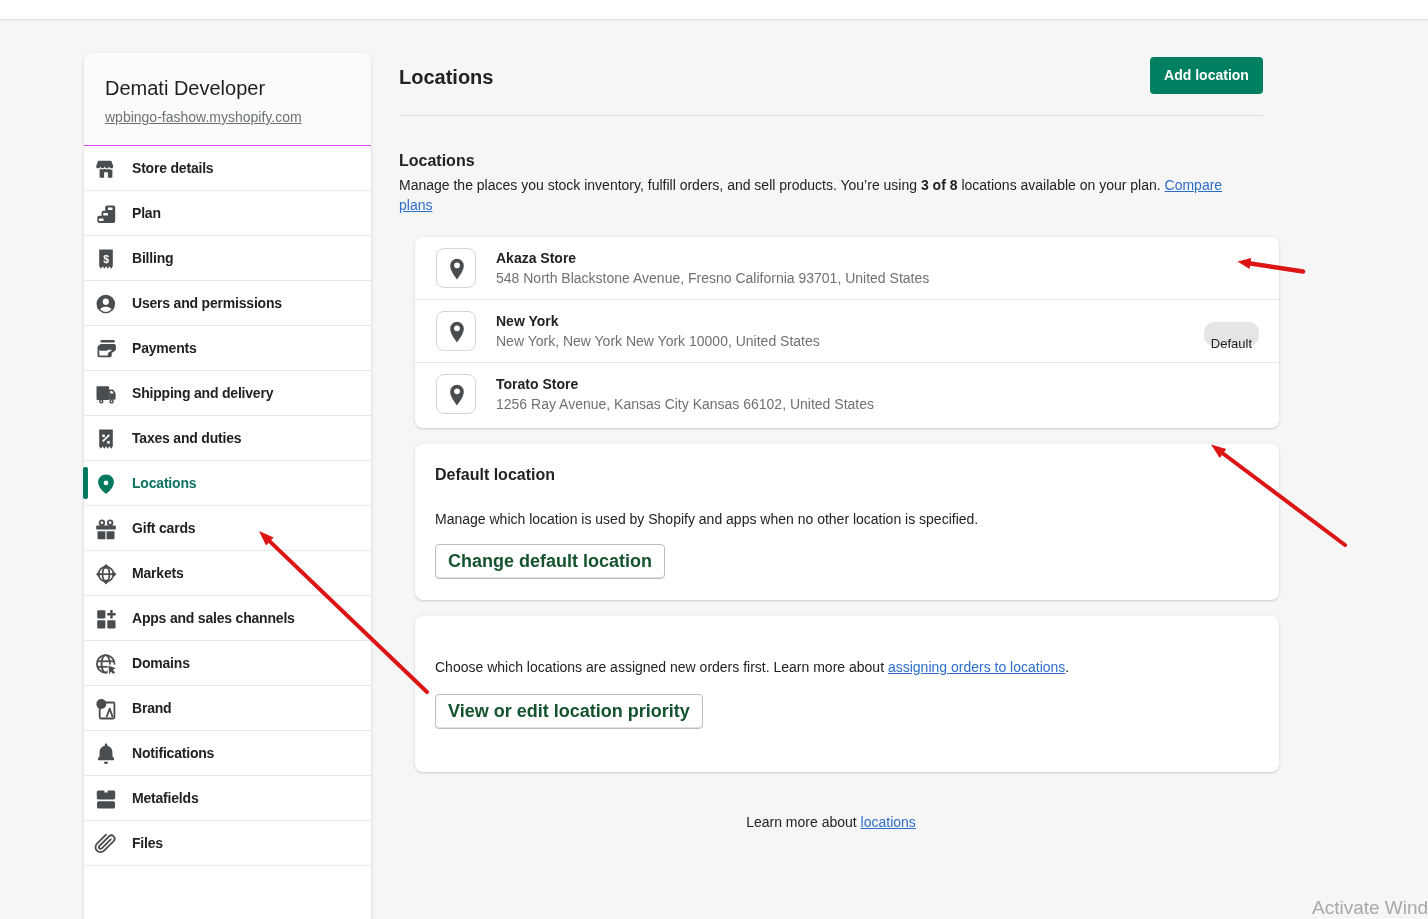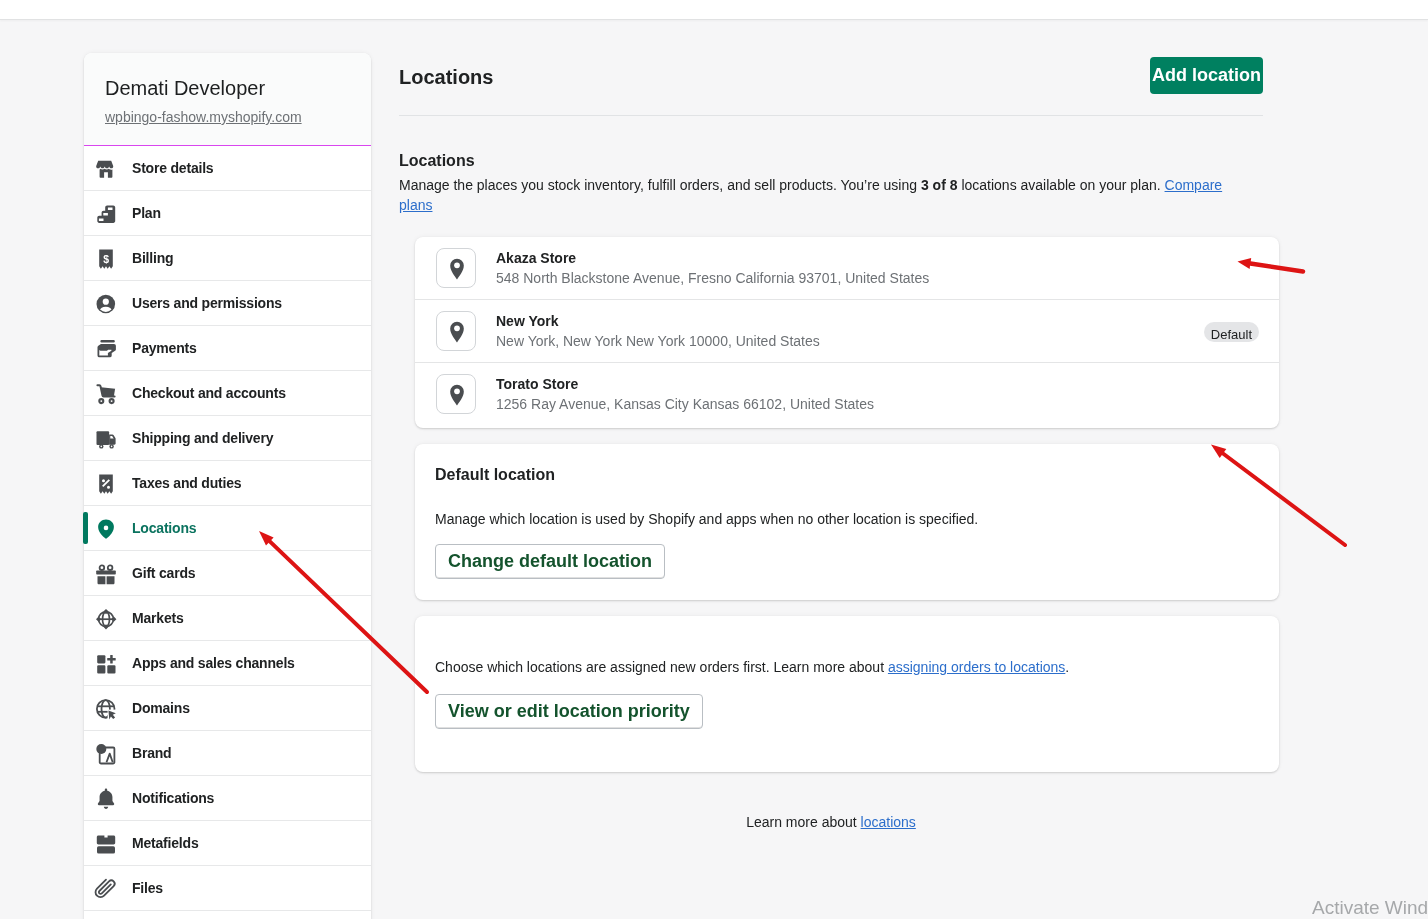--- a/index.html
+++ b/index.html
@@ -37,42 +37,42 @@
   content:""; position:absolute; left:-1px; top:6px; width:4.5px; height:32px;
   background:#00795f; border-radius:2px;
 }
 .icn { fill:#4a4d50; }
 .icn.grn { fill:#00795f; }
 .main { position:absolute; left:399px; top:0; width:864px; }
 .pg-title { position:absolute; top:66px; left:0; font-size:20px; font-weight:bold; color:#202223; }
 .btn-green {
   position:absolute; top:57px; right:0; height:37px; width:113px;
   background:#008060; border-radius:4px; color:#ffffff;
-  font-size:18px; font-weight:bold; text-align:center; line-height:37px;
+  font-size:14px; font-weight:bold; text-align:center; line-height:37px;
 }
 .rule { position:absolute; top:115px; left:0; width:864px; height:1px; background:#e1e3e5; }
 .sec-h { position:absolute; top:152px; left:0; font-size:16px; font-weight:bold; color:#202223; }
 .sec-p { position:absolute; top:175px; left:0; font-size:14px; line-height:20px; color:#202223; width:864px;}
 a.blu { color:#2c6ecb; text-decoration:underline; }
 .card {
   position:absolute; left:16px; width:864px; background:#ffffff; border-radius:8px;
   box-shadow:0 0 5px rgba(23,24,24,0.05), 0 1px 2px rgba(0,0,0,0.15);
 }
 .card.list { top:237px; height:191px; }
 .loc-row { position:relative; height:63px; border-bottom:1px solid #e4e5e6; }
 .loc-row:last-child { border-bottom:none; height:64px;}
 .loc-ic {
   position:absolute; left:21px; top:11px; width:40px; height:40px;
   border:1px solid #d2d5d8; border-radius:8px;
 }
 .loc-ic svg { position:absolute; left:8.5px; top:8.5px; width:22px; height:22px; }
 .loc-t { position:absolute; left:81px; top:11px; font-size:14px; font-weight:bold; line-height:20px; color:#202223;}
 .loc-a { position:absolute; left:81px; top:31px; font-size:14px; line-height:20px; color:#6d7175;}
 .badge {
-  position:absolute; right:20px; top:22px; height:20px; padding:3px 7px;
+  position:absolute; right:20px; top:22px; height:20px; padding:12px 7px;
   background:#e4e5e7; border-radius:10px; font-size:13px; line-height:20px; color:#202223;
 }
 .card.c2 { top:444px; height:156px; padding:19px 20px; }
 .card.c3 { top:616px; height:156px; padding:19px 20px; }
 .card h2 { font-size:16px; font-weight:bold; color:#202223; line-height:24px;}
 .card p { font-size:14px; line-height:20px; color:#202223; margin-top:22px; }
 .card.c3 .btn-sec { margin-top:17px; }
 .btn-sec {
   display:inline-block; margin-top:15px; height:35px; padding:0 12px;
   background:#ffffff; border:1px solid #b9bec3; border-radius:4px;
@@ -125,29 +125,20 @@
     </div>
   <div class="sb-item">
       <svg viewBox="0 0 20 20" class="icn">
         <rect x="4.4" y="1.1" width="14.4" height="2.4" rx="1.1"></rect>
         <path fill-rule="evenodd" d="M4.9 4.9H18a1.9 1.9 0 0 1 1.9 1.9v3.6q0 .9-.8 1.4l-3.4 2.1v2.5a1.9 1.9 0 0 1-1.9 1.9H3.4a1.9 1.9 0 0 1-1.9-1.9V8.3q0-1 .8-1.6l2.6-1.8zM3.3 9.9v6.7h8.6V14l3.5-2.3v-.9h-3.3l-1.1.9H4.4l-1.1-.8z"></path>
       </svg>
       <span class="lbl">Payments</span>
     </div>
   <div class="sb-item">
       <svg viewBox="0 0 20 20" class="icn">
-        <path d="M1.4 1.3h2c.6 0 1 .4 1.1.9l2 9.4c.1.5.6.9 1.1.9h11" fill="none" stroke="#4a4d50" stroke-width="2" stroke-linecap="round" stroke-linejoin="round"></path>
-        <path d="M5 3.3l14.1 1.5-1.2 7.3H6.7L5 3.3z"></path>
-        <circle cx="5.3" cy="17.1" r="2" fill="none" stroke="#4a4d50" stroke-width="2.1"></circle>
-        <circle cx="15.6" cy="17.1" r="2" fill="none" stroke="#4a4d50" stroke-width="2.1"></circle>
-      </svg>
-      <span class="lbl">Checkout and accounts</span>
-    </div>
-  <div class="sb-item">
-      <svg viewBox="0 0 20 20" class="icn">
         <rect x="0.5" y="2.2" width="12.6" height="13.7" rx="1"></rect>
         <path fill-rule="evenodd" d="M13.1 5.5h3.3c.5 0 .9.2 1.1.6l1.9 2.9c.1.2.2.5.2.7v4.9c0 .7-.5 1.2-1.2 1.2h-5.3V5.5zm1.2 1.6v2.5h3.4l-1.6-2.5h-1.8z"></path>
         <circle cx="5.3" cy="17.4" r="2.2"></circle>
         <circle cx="5.3" cy="17.4" r="0.8" fill="#fff"></circle>
         <circle cx="15.6" cy="17.4" r="2.2"></circle>
         <circle cx="15.6" cy="17.4" r="0.8" fill="#fff"></circle>
       </svg>
       <span class="lbl">Shipping and delivery</span>
     </div>
   <div class="sb-item">

